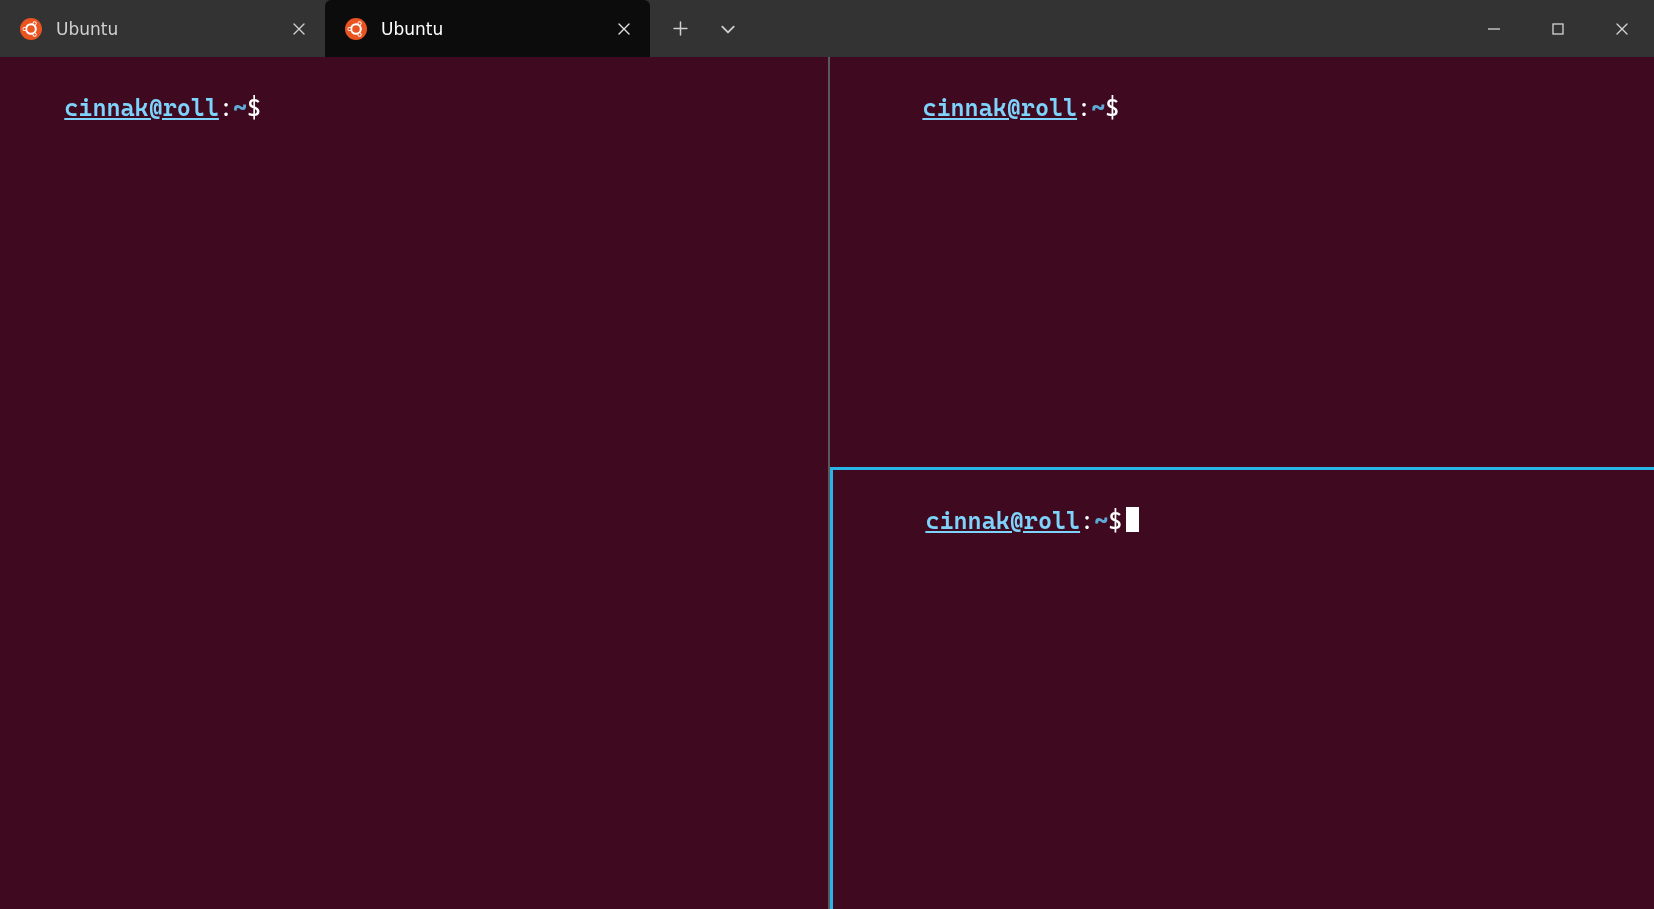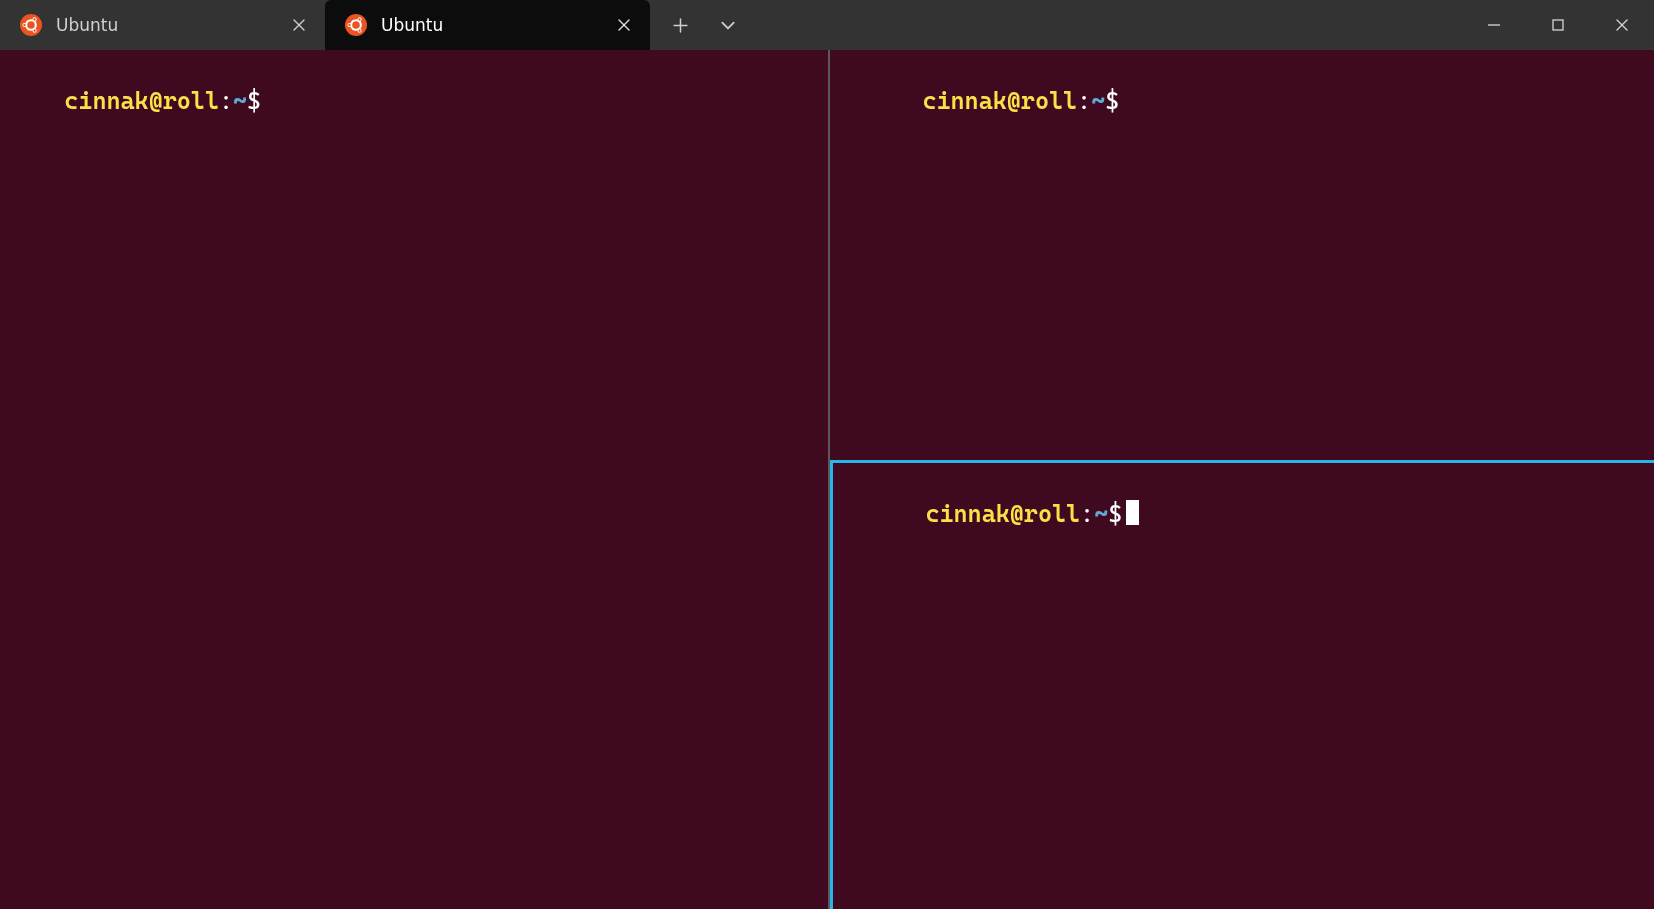--- a/index.html
+++ b/index.html
@@ -6,21 +6,21 @@
   html, body {
     width: 1654px;
     height: 909px;
     overflow: hidden;
     font-family: "Segoe UI", "DejaVu Sans", sans-serif;
     background: #2c2c2c;
   }
 
   
   .titlebar {
-    height: 50px;
+    height: 57px;
     background: #333333;
     display: flex;
     align-items: stretch;
     color: #cfcfcf;
     user-select: none;
   }
   .tabs { display: flex; align-items: stretch; }
   .tab {
     display: flex;
     align-items: center;
@@ -112,21 +112,21 @@
     padding-top: 6px;
   }
   .pane-bottom-right {
     flex: 1;
     border-left: 3px solid #29b5e8;
     border-top: 3px solid #29b5e8;
     padding-top: 6px;
   }
 
   
-  .p-user { color: #fde047; font-weight: 600; }
+  .p-user { color: #7dd3fc; font-weight: 600; text-decoration: underline; }
   .p-colon { color: #ffffff; }
   .p-path { color: #5faad4; font-weight: 600; }
   .p-dollar { color: #ffffff; }
   .cursor-block {
     display: inline-block;
     width: 13px;
     height: 25px;
     background: #ffffff;
     vertical-align: -3px;
     margin-left: 4px;

